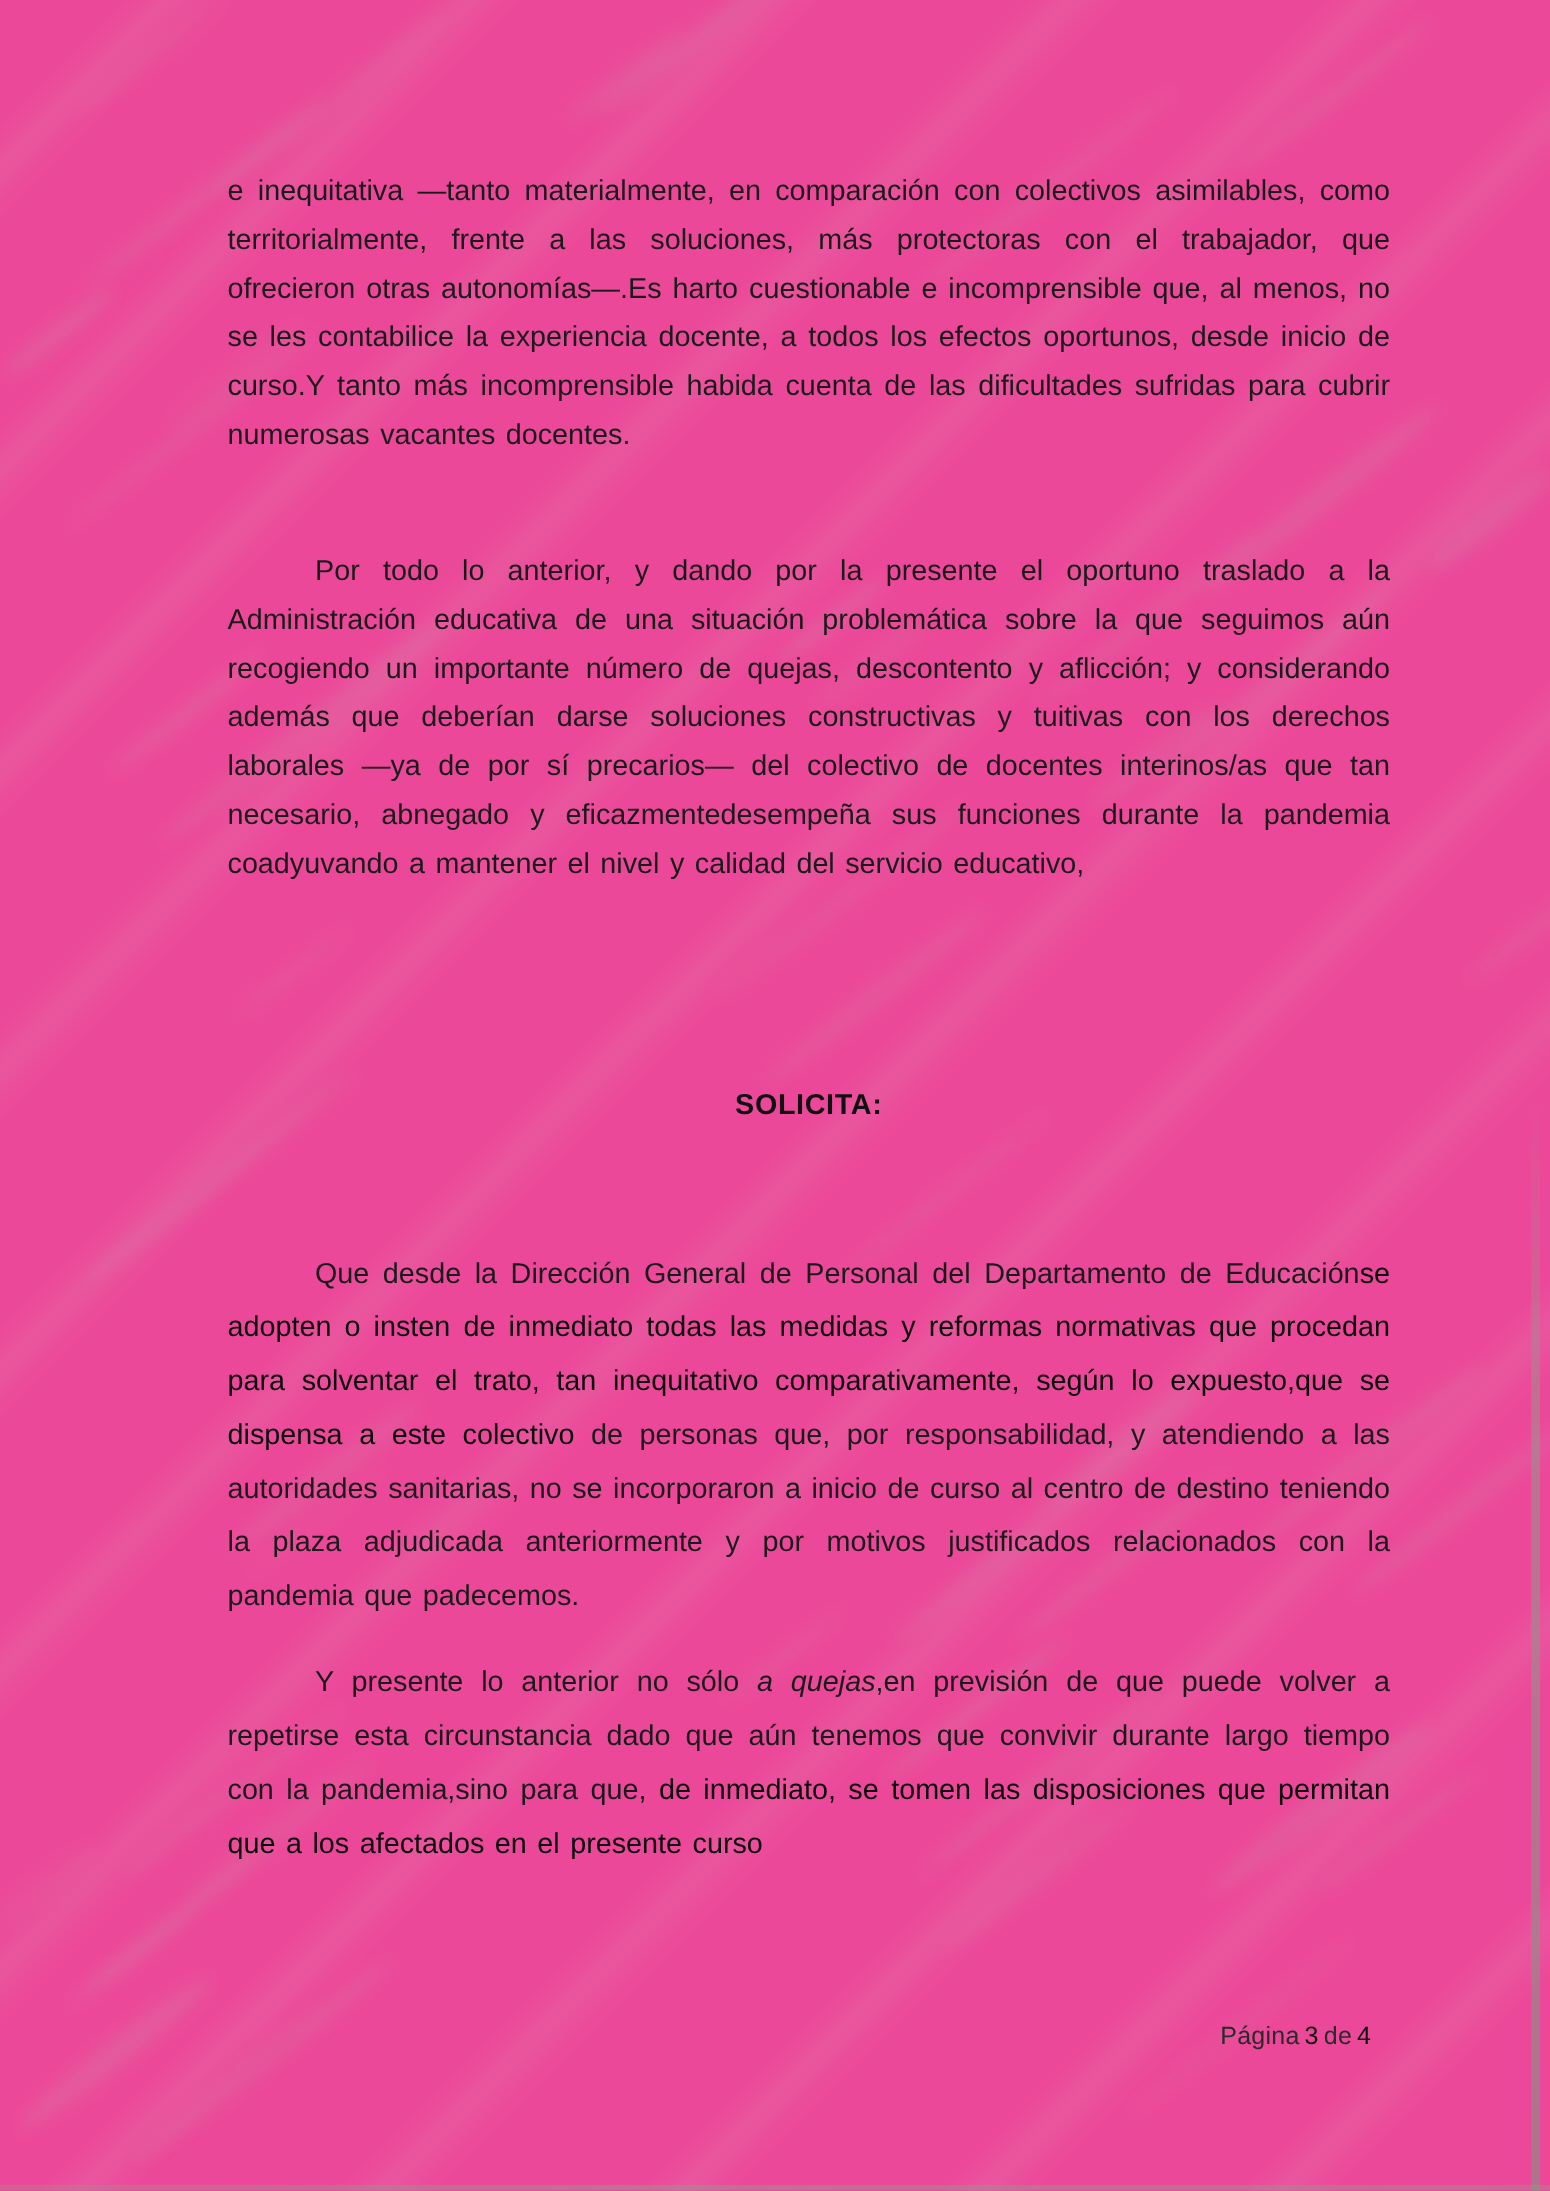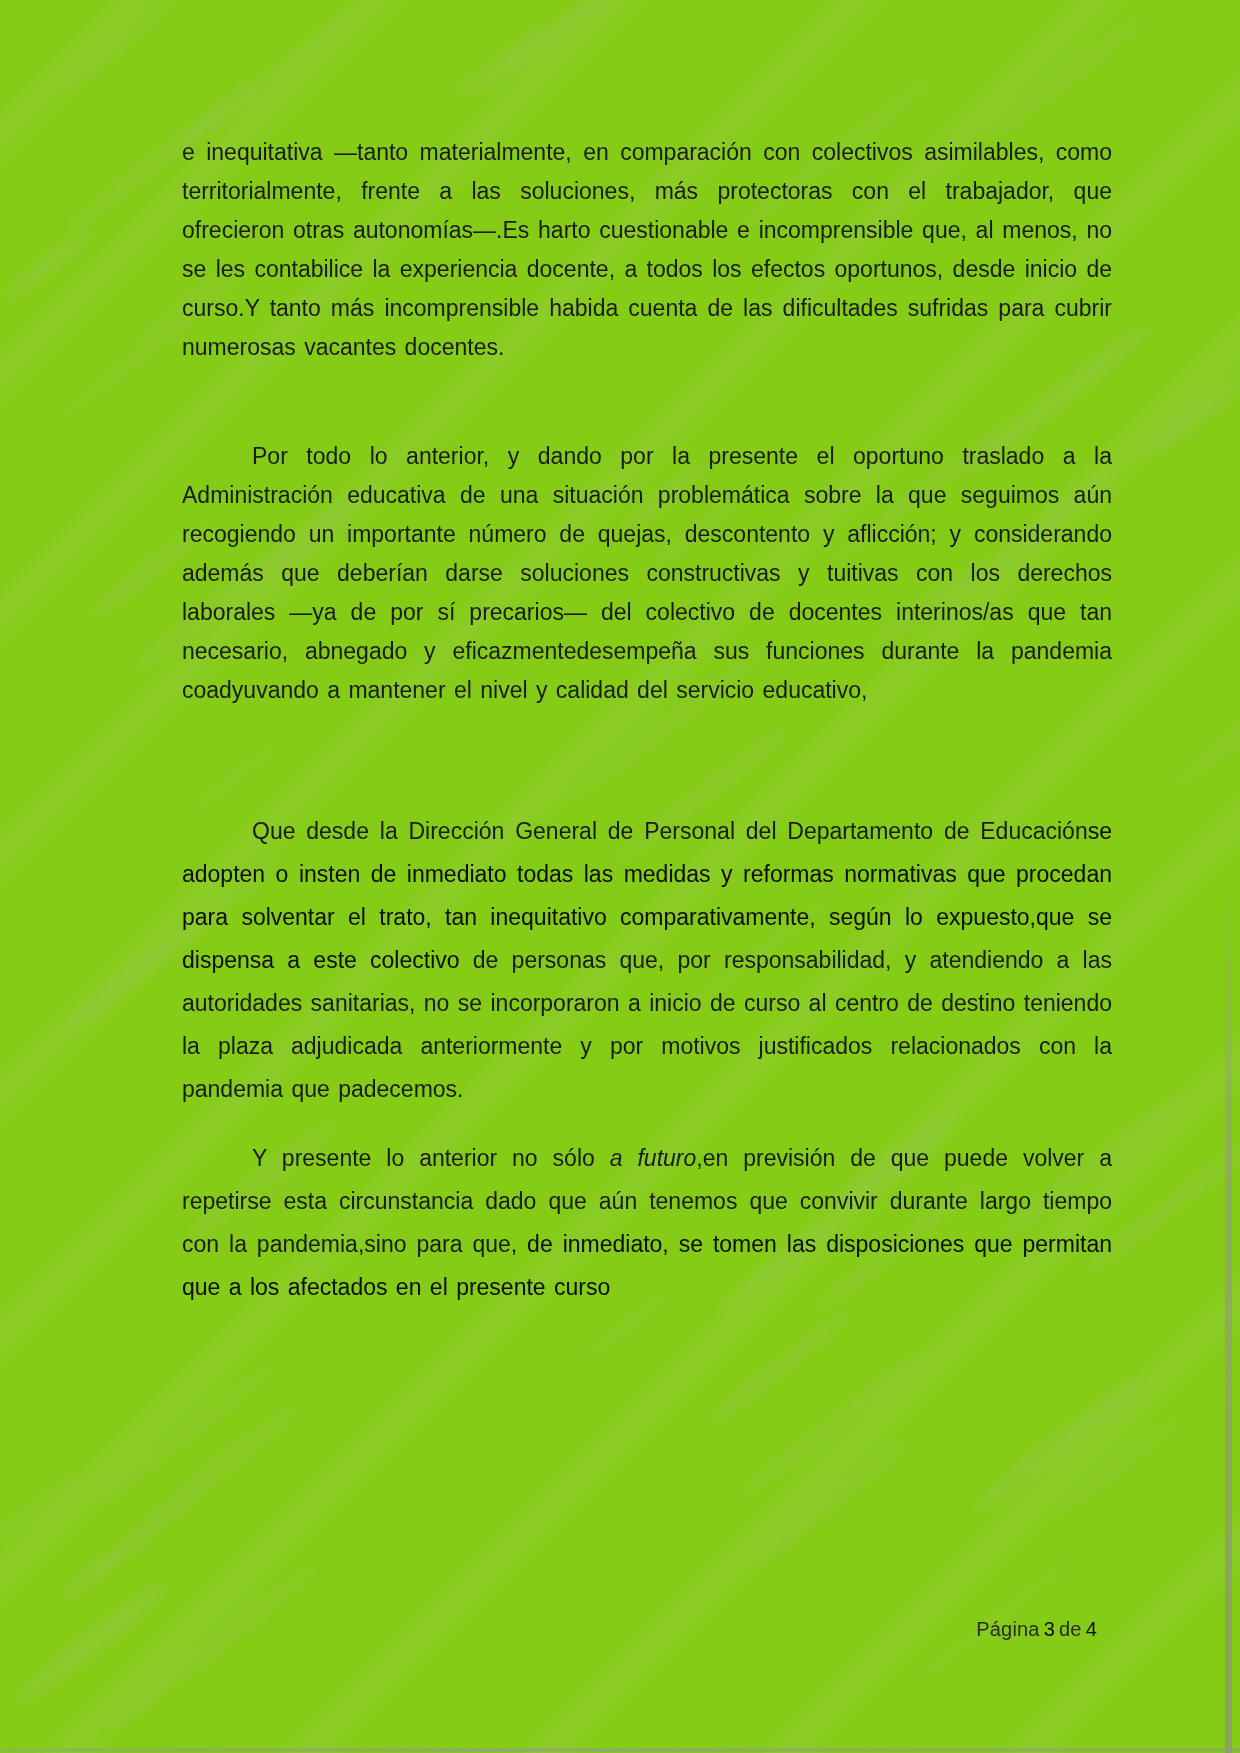--- a/index.html
+++ b/index.html
@@ -6,21 +6,21 @@
   html, body {
     margin: 0;
     padding: 0;
     background: #e9e9e6;
   }
   .page {
     position: relative;
     width: 1240px;
     height: 1753px;
     margin: 0 auto;
-    background: #84cc16;
+    background: #ec4899;
     overflow: hidden;
     font-family: "Liberation Sans", "DejaVu Sans", sans-serif;
     color: #1b1b1b;
   }
   
   .stripes {
     position: absolute;
     inset: 0;
     background: repeating-linear-gradient(
       135deg,
@@ -148,22 +148,23 @@
       <div class="smudge" style="width: 114.559px; height: 21.4856px; left: 638.188px; top: 521.605px; opacity: 0.5;"></div>
       <div class="smudge" style="width: 141.898px; height: 10.2563px; left: 182.875px; top: 1210.55px; opacity: 0.45;"></div>
       <div class="smudge" style="width: 141.02px; height: 19.6141px; left: 116.247px; top: 291.887px; opacity: 0.4;"></div>
       <div class="smudge" style="width: 137.685px; height: 21.8148px; left: 856.872px; top: 594.465px; opacity: 0.63;"></div>
       <div class="smudge" style="width: 240.549px; height: 15.3363px; left: 711.271px; top: 1417.53px; opacity: 0.8;"></div>
     </div>
 
   <main class="doc">
     <p class="para"><span>e inequitativa —tanto materialmente, en comparación con colectivos asimilables, como territorialmente, frente a las soluciones, más protectoras con el trabajador, que ofrecieron otras autonomías—.Es harto cuestionable e incomprensible que, al menos, no se les contabilice la experiencia docente, a todos los efectos oportunos, desde inicio de curso.Y tanto más incomprensible habida cuenta de las dificultades sufridas para cubrir numerosas vacantes docentes.</span></p>
     <p class="para indent gap-p2"><span>Por todo lo anterior, y dando por la presente el oportuno traslado a la Administración educativa de una situación problemática sobre la que seguimos aún recogiendo un importante número de quejas, descontento y aflicción; y considerando además que deberían darse soluciones constructivas y tuitivas con los derechos laborales —ya de por sí precarios— del colectivo de docentes interinos/as que tan necesario, abnegado y eficazmentedesempeña sus funciones durante la pandemia coadyuvando a mantener el nivel y calidad del servicio educativo,</span></p>
+    <h2 class="heading">SOLICITA:</h2>
     <p class="para indent wide gap-p3"><span>Que desde la Dirección General de Personal del Departamento de Educación</span><span class="b">se adopten o insten de inmediato todas las medidas y reformas normativas que procedan para solventar el trato, tan inequitativo comparativamente, según lo expuesto,que se dispensa a este colectivo </span><span>de personas que, por responsabilidad, y atendiendo a las autoridades sanitarias, no se incorporaron a inicio de curso al centro de destino teniendo la plaza adjudicada anteriormente y por motivos justificados relacionados con la pandemia que padecemos.</span></p>
-    <p class="para indent wide gap-p4"><span>Y presente lo anterior no sólo </span><span class="i">a futuro</span><span>,en previsión de que puede volver a repetirse esta circunstancia dado que aún tenemos que convivir durante largo tiempo con la pandemia,sino para que, </span><span class="b">de inmediato, se tomen las disposiciones que permitan que a los afectados en el presente curso</span></p>
+    <p class="para indent wide gap-p4"><span>Y presente lo anterior no sólo </span><span class="i">a quejas</span><span>,en previsión de que puede volver a repetirse esta circunstancia dado que aún tenemos que convivir durante largo tiempo con la pandemia,sino para que, </span><span class="b">de inmediato, se tomen las disposiciones que permitan que a los afectados en el presente curso</span></p>
   </main>
 
   <div class="footer">
     <span>Página</span><span class="b">3</span><span>de</span><span class="b">4</span>
   </div>
 
   <div class="edge-right"></div>
   <div class="edge-bottom"></div>
 </div>
 

